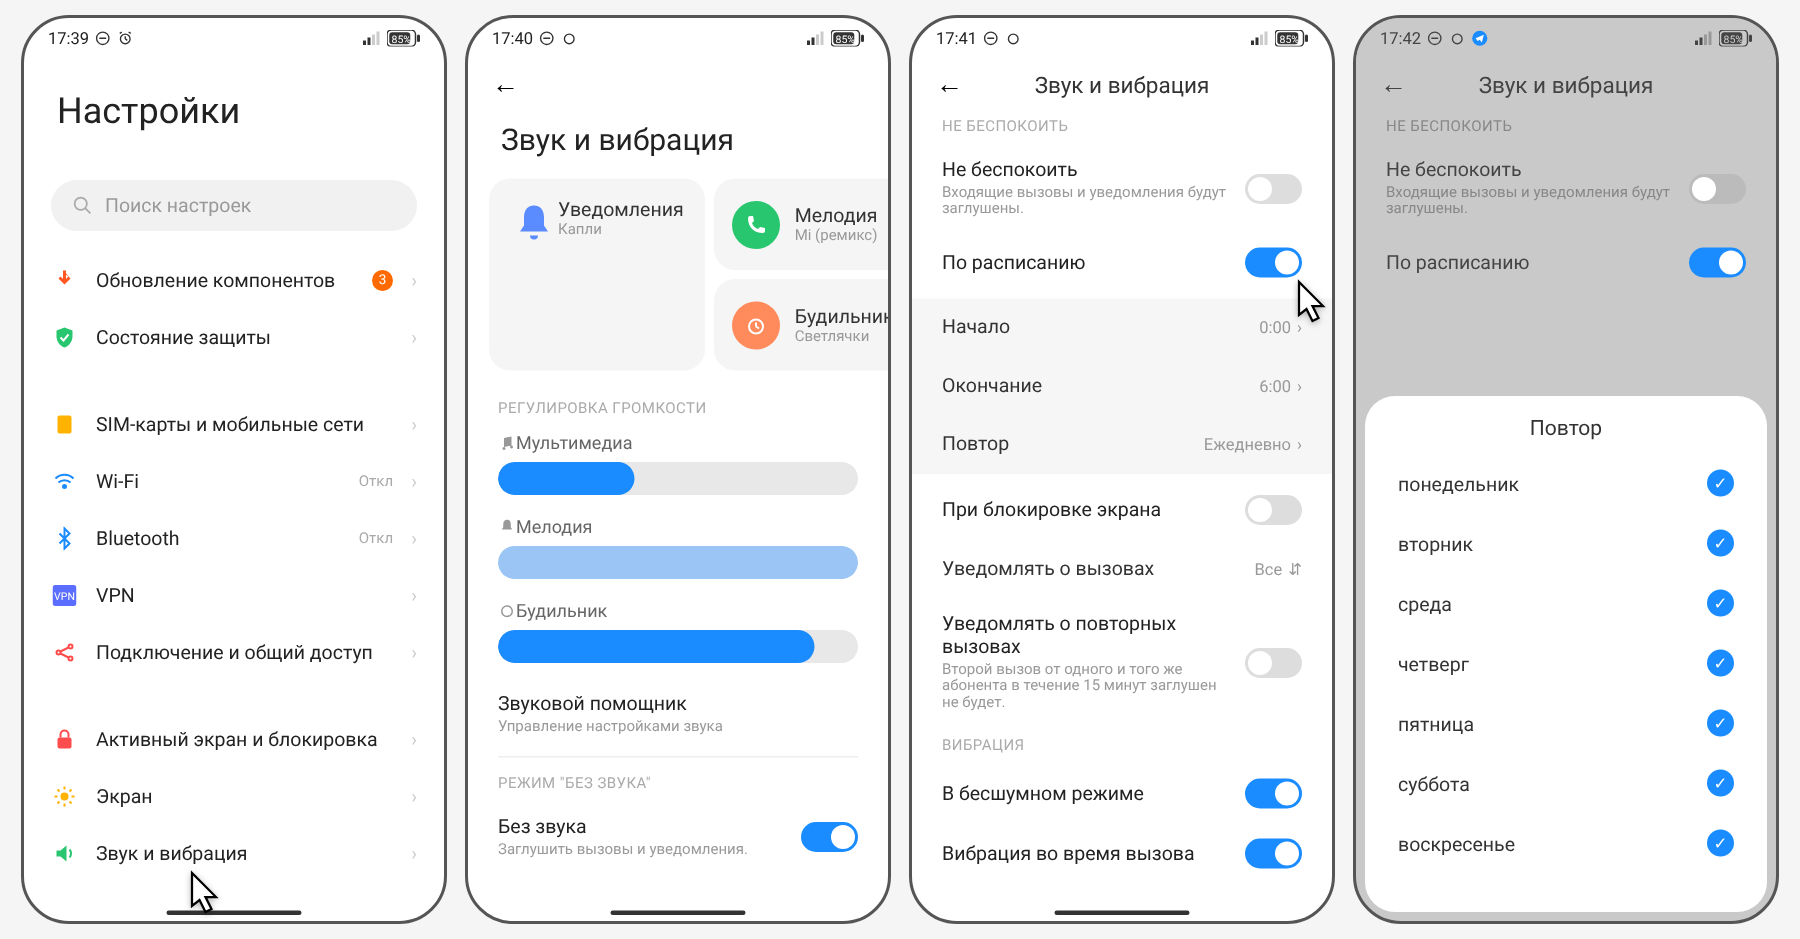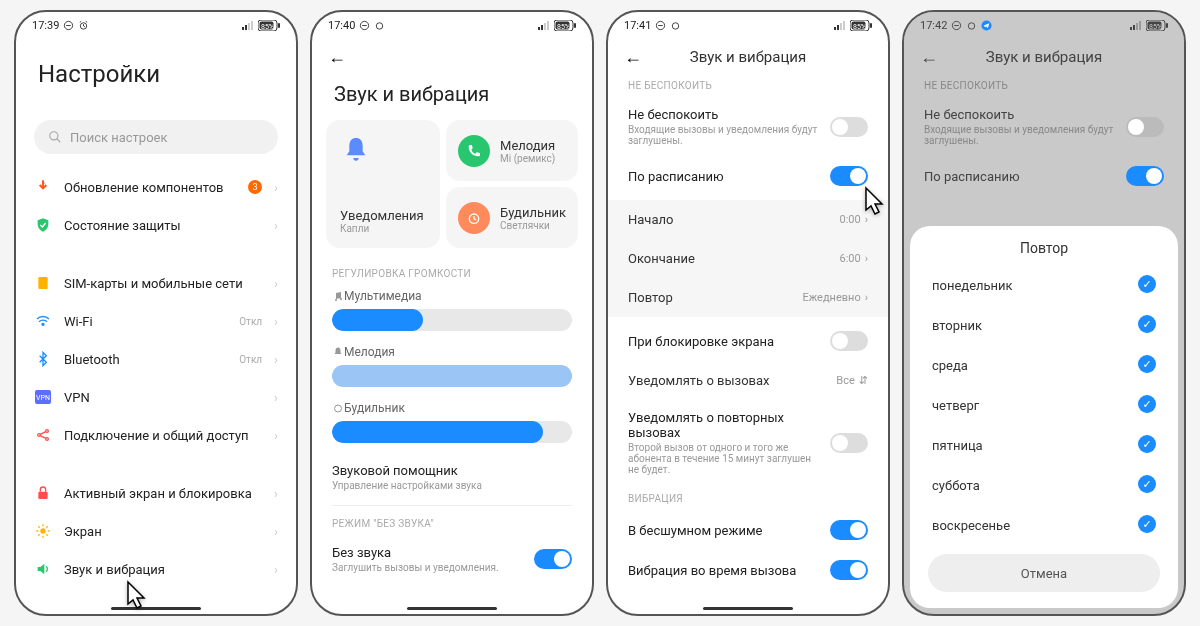--- a/index.html
+++ b/index.html
@@ -24,21 +24,21 @@
   .badge-orange { width: 14px; height: 14px; border-radius: 50%; background: #ff6a00; color: #fff; font-size: 9px; display: flex; align-items: center; justify-content: center; }
   .spacer-row { height: 20px; }
 
   .header-bar { display: flex; align-items: center; padding: 8px 16px 4px; }
   .header-bar .back { font-size: 18px; cursor: pointer; }
   .header-bar .title { flex: 1; text-align: center; font-size: 15px; color: #333; margin-right: 18px; }
   .page-title2 { font-size: 20px; font-weight: 400; padding: 10px 22px 14px; color: #222; }
 
   .cardgrid { display: flex; gap: 6px; margin: 0 14px 12px; }
   .bigcard { flex: 1; background: #f5f5f5; border-radius: 14px; padding: 14px; }
-  .bigcard.tall { height: 128px; display: flex; flex-direction: column; justify-content: space-between; }
+  .bigcard.tall { height: 128px; display: flex; flex-direction: row; justify-content: space-between; }
   .smallcard { background: #f5f5f5; border-radius: 14px; padding: 10px 12px; display: flex; align-items: center; gap: 10px; height: 61px; }
   .smallcard-col { display: flex; flex-direction: column; gap: 6px; flex: 1; }
   .card-label { font-size: 13px; color: #333; }
   .card-sub { font-size: 10px; color: #999; }
   .roundicon { width: 32px; height: 32px; border-radius: 50%; display: flex; align-items: center; justify-content: center; }
 
   .section-label { font-size: 10px; color: #aaa; padding: 8px 20px 6px; letter-spacing: 0.3px; }
   .vol-row { padding: 4px 20px 2px; font-size: 12px; color: #666; display: flex; align-items: center; gap: 0; }
   .vol-bar { margin: 4px 20px 10px; height: 22px; border-radius: 12px; background: #e8e8e8; position: relative; overflow: hidden; }
   .vol-bar.light { background: #cfe3fb; }
@@ -559,18 +559,17 @@
         </div>
       <div class="check-row">
           <span>суббота</span>
           <span class="check">✓</span>
         </div>
       <div class="check-row">
           <span>воскресенье</span>
           <span class="check">✓</span>
         </div>
       <div class="sheet-buttons">
-        <div class="btn cancel">Отмена</div>
       </div>
     </div>
   </div>
 
 </div>
 
 </body></html>

